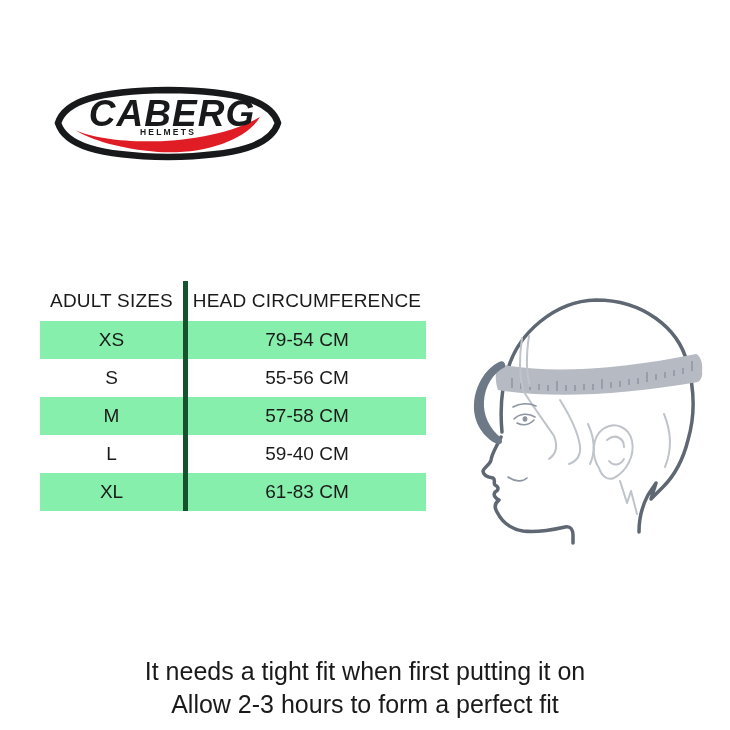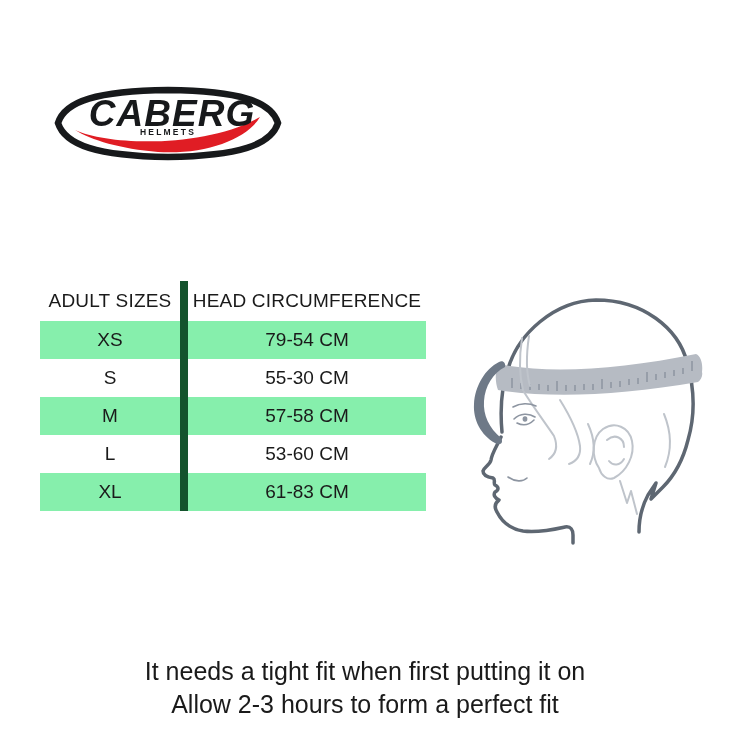--- a/index.html
+++ b/index.html
@@ -15,21 +15,21 @@
   
   .logo{position:absolute;left:54px;top:41px;width:228px;height:78px;}
 
   
   .size-table{position:absolute;left:40px;top:237px;width:386px;}
   .trow{display:flex;height:38px;align-items:center;}
   .trow.thead{height:40px;}
   .trow.striped{background:#86efac;}
   .cell{display:flex;align-items:center;justify-content:center;
         font-size:19px;color:#1a1a1a;height:100%;box-sizing:border-box;}
-  .c1{width:148px;border-right:8px solid #14532d;}
+  .c1{width:148px;border-right:5px solid #14532d;}
   .c2{flex:1;}
   .thead .cell{letter-spacing:0.2px;}
 
   
   .head-illo{position:absolute;left:468px;top:230px;width:240px;height:275px;}
 
   
   .fitting-note{
     position:absolute;left:0;right:0;top:611px;
     text-align:center;
@@ -52,29 +52,29 @@
     <div class="trow thead">
       <div class="cell c1">ADULT SIZES</div>
       <div class="cell c2">HEAD CIRCUMFERENCE</div>
     </div>
     <div class="trow striped">
       <div class="cell c1">XS</div>
       <div class="cell c2">79-54 CM</div>
     </div>
     <div class="trow">
       <div class="cell c1">S</div>
-      <div class="cell c2">55-30 CM</div>
+      <div class="cell c2">55-56 CM</div>
     </div>
     <div class="trow striped">
       <div class="cell c1">M</div>
       <div class="cell c2">57-58 CM</div>
     </div>
     <div class="trow">
       <div class="cell c1">L</div>
-      <div class="cell c2">53-60 CM</div>
+      <div class="cell c2">59-40 CM</div>
     </div>
     <div class="trow striped">
       <div class="cell c1">XL</div>
       <div class="cell c2">61-83 CM</div>
     </div>
   </div>
 
   <svg class="head-illo" viewBox="0 0 240 275" aria-hidden="true">
     <g fill="none" stroke="#5e6772" stroke-width="3.5" stroke-linecap="round" stroke-linejoin="round">
       <path d="M 34,158 C 32,136 34,112 40,95 C 50,60 86,27 128,26 C 175,26 210,54 219,88

